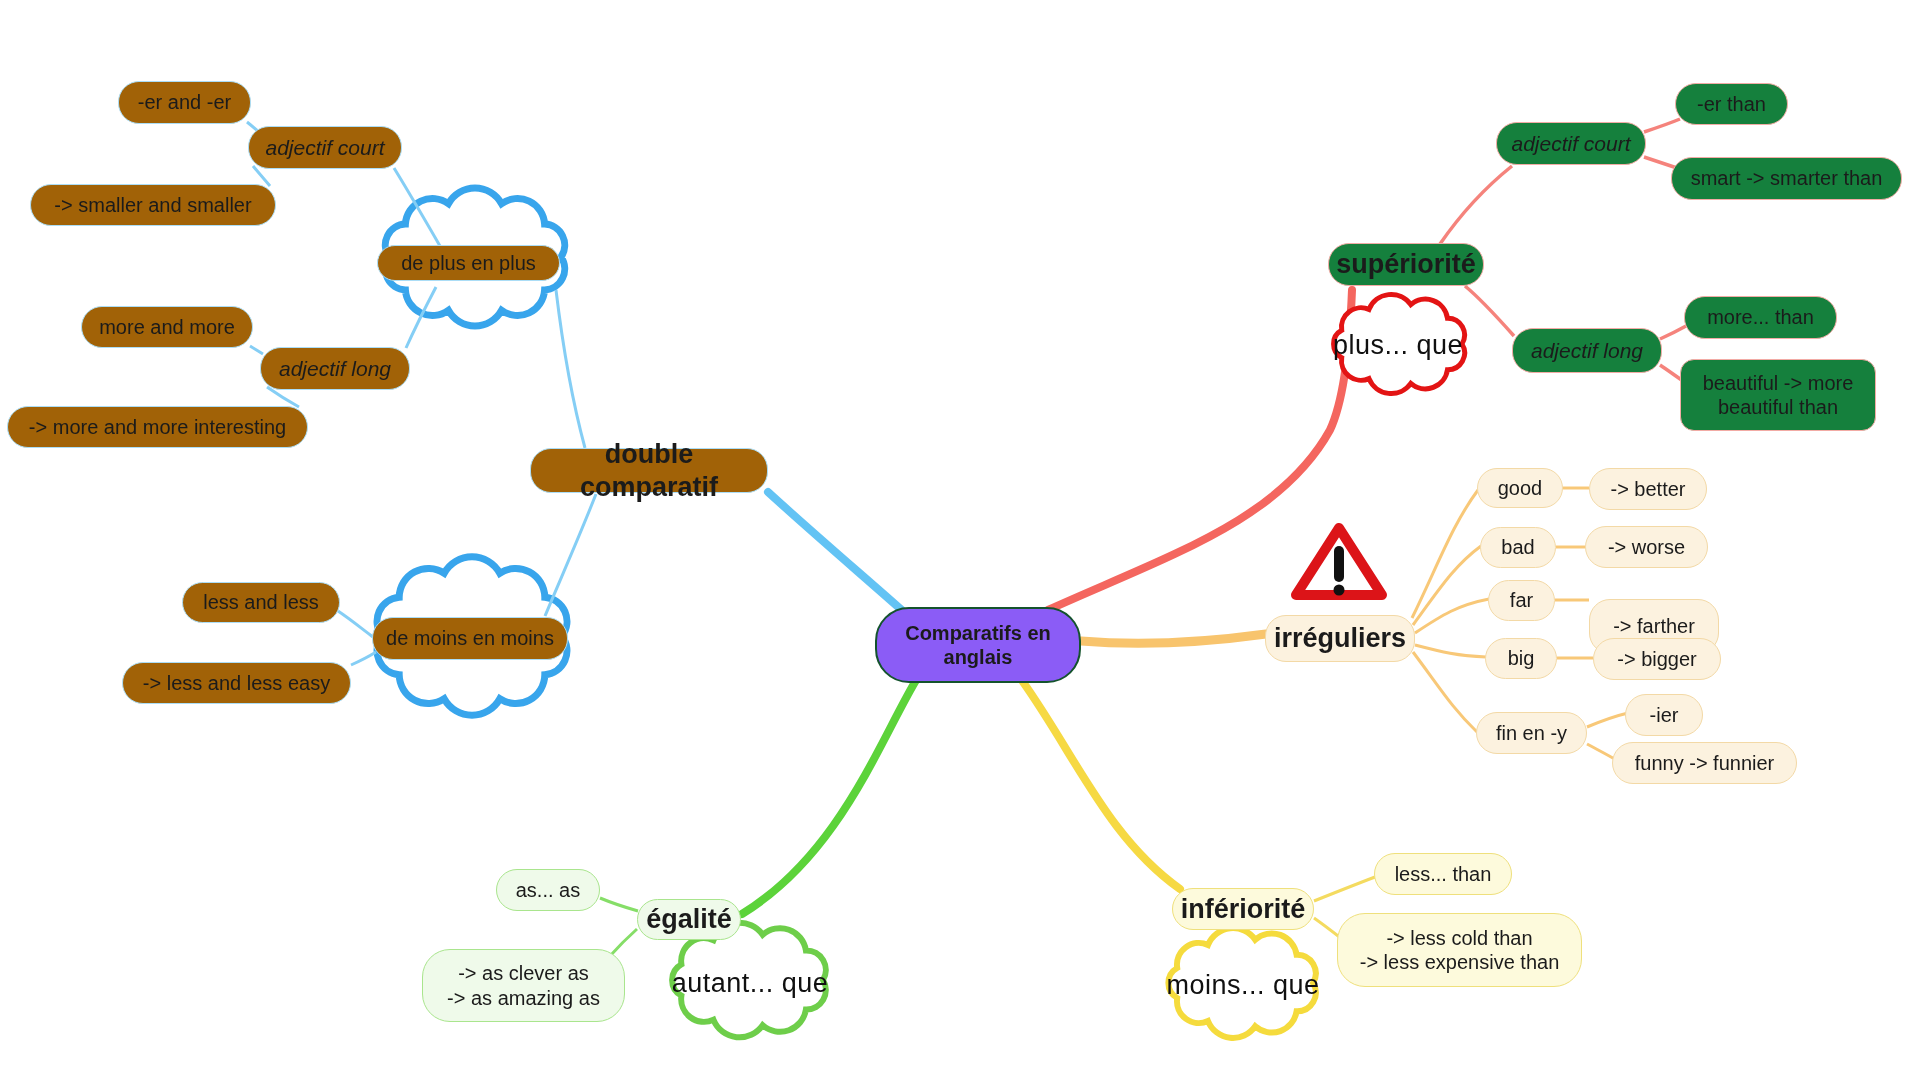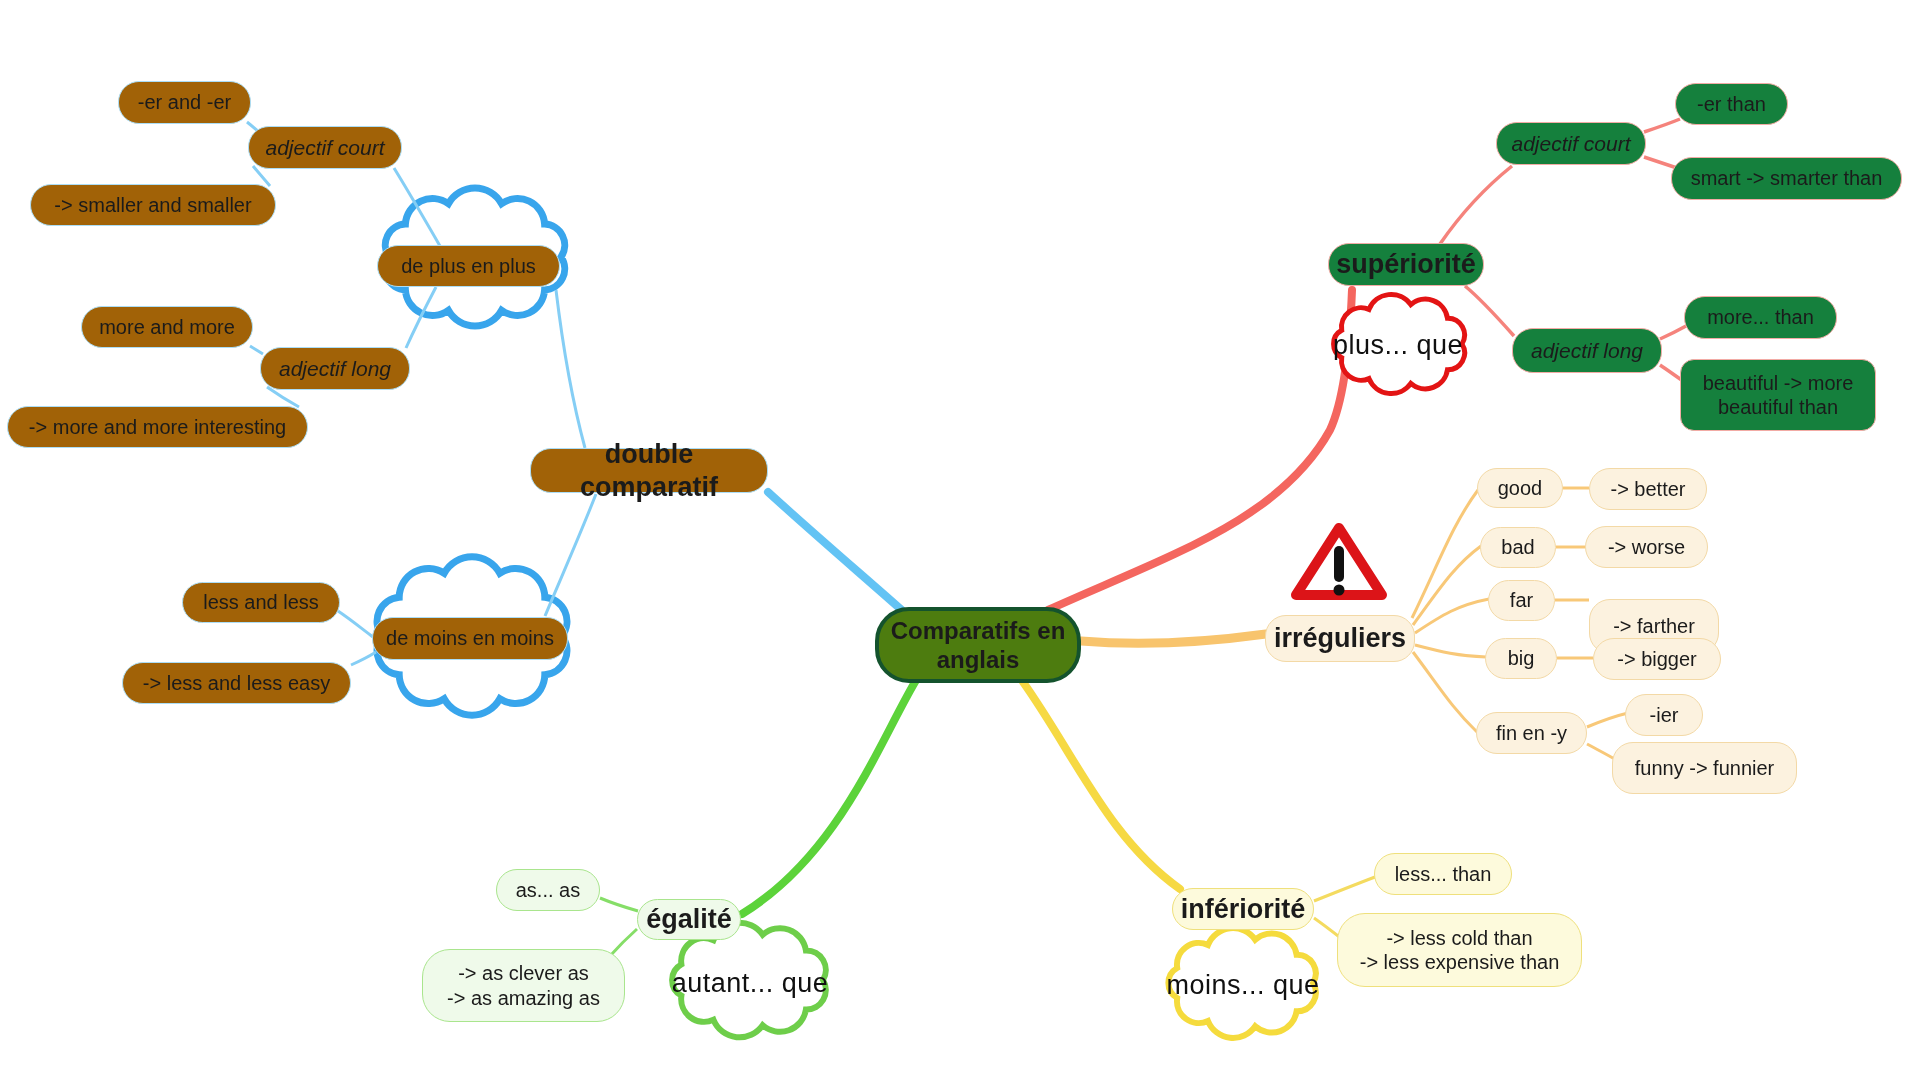--- a/index.html
+++ b/index.html
@@ -9,22 +9,22 @@
   .node{position:absolute;z-index:2;display:flex;align-items:center;justify-content:center;
     text-align:center;font-size:20px;color:#1b1b1b;border:1.6px solid;border-radius:21px;
     box-sizing:border-box;white-space:pre-line;line-height:1.22;padding:0 6px;}
   .topic{font-weight:bold;font-size:27px;}
   .it{font-style:italic;font-size:21px;}
   .b{background:#a16207;border-color:#ABDDF6;}
   .r{background:#15803d;border-color:#F2ABA5;}
   .o{background:#FCF2DF;border-color:#F3D9A6;}
   .y{background:#FDFADC;border-color:#EFE07C;}
   .g{background:#EFFAEA;border-color:#A9E58D;}
-  .center{background:#4d7c0f;border:4px solid #14532d;border-radius:34px;
-    font-weight:bold;font-size:24px;}
+  .center{background:#8b5cf6;border:2px solid #14532d;border-radius:34px;
+    font-weight:bold;font-size:20px;}
   .cloud-label{position:absolute;z-index:2;transform:translate(-50%,-50%);
     font-size:27px;color:#101010;white-space:nowrap;letter-spacing:0.5px;}
 </style>
 </head>
 <body>
 
 <div id="stage">
 
   <svg id="edges" width="1920" height="1080" viewBox="0 0 1920 1080">
 
@@ -80,21 +80,21 @@
       <path d="M 1339 528 L 1382 595 L 1296 595 Z" fill="#ffffff" stroke="#DC1418" stroke-width="10" stroke-linejoin="round"></path>
       <line x1="1339" y1="551" x2="1339" y2="577" stroke="#111111" stroke-width="10" stroke-linecap="round"></line>
       <circle cx="1339" cy="590" r="5.5" fill="#111111"></circle>
     </g>
   </svg>
 
   <div class="node center" style="left:875px;top:607px;width:206px;height:76px;">Comparatifs en
 anglais</div>
 
   <div class="node b topic" style="left:530px;top:448px;width:238px;height:45px;">double comparatif</div>
-  <div class="node b" style="left:377px;top:245px;width:183px;height:42px;">de plus en plus</div>
+  <div class="node b" style="left:377px;top:245px;width:183px;height:36px;">de plus en plus</div>
   <div class="node b it" style="left:248px;top:126px;width:154px;height:43px;">adjectif court</div>
   <div class="node b" style="left:118px;top:81px;width:133px;height:43px;">-er and -er</div>
   <div class="node b" style="left:30px;top:184px;width:246px;height:42px;">-&gt; smaller and smaller</div>
   <div class="node b it" style="left:260px;top:347px;width:150px;height:43px;">adjectif long</div>
   <div class="node b" style="left:81px;top:306px;width:172px;height:42px;">more and more</div>
   <div class="node b" style="left:7px;top:406px;width:301px;height:42px;">-&gt; more and more interesting</div>
   <div class="node b" style="left:372px;top:617px;width:196px;height:43px;">de moins en moins</div>
   <div class="node b" style="left:182px;top:582px;width:158px;height:41px;">less and less</div>
   <div class="node b" style="left:122px;top:662px;width:229px;height:42px;">-&gt; less and less easy</div>
 
@@ -111,21 +111,21 @@
   <div class="node o" style="left:1477px;top:468px;width:86px;height:40px;">good</div>
   <div class="node o" style="left:1589px;top:468px;width:118px;height:42px;">-&gt; better</div>
   <div class="node o" style="left:1480px;top:527px;width:76px;height:41px;">bad</div>
   <div class="node o" style="left:1585px;top:526px;width:123px;height:42px;">-&gt; worse</div>
   <div class="node o" style="left:1488px;top:580px;width:67px;height:41px;">far</div>
   <div class="node o" style="left:1589px;top:579px;width:130px;height:55px;margin-top:20px;">-&gt; farther</div>
   <div class="node o" style="left:1485px;top:638px;width:72px;height:41px;">big</div>
   <div class="node o" style="left:1593px;top:638px;width:128px;height:42px;">-&gt; bigger</div>
   <div class="node o" style="left:1476px;top:712px;width:111px;height:42px;">fin en -y</div>
   <div class="node o" style="left:1625px;top:694px;width:78px;height:42px;">-ier</div>
-  <div class="node o" style="left:1612px;top:742px;width:185px;height:52px;">funny -&gt; funnier</div>
+  <div class="node o" style="left:1612px;top:742px;width:185px;height:42px;">funny -&gt; funnier</div>
 
   <div class="node y topic" style="left:1172px;top:888px;width:142px;height:42px;">infériorité</div>
   <div class="cloud-label" style="left:1243px;top:985px;">moins... que</div>
   <div class="node y" style="left:1374px;top:853px;width:138px;height:42px;">less... than</div>
   <div class="node y" style="left:1337px;top:913px;width:245px;height:74px;border-radius:28px;">-&gt; less cold than
 -&gt; less expensive than</div>
 
   <div class="node g topic" style="left:637px;top:899px;width:104px;height:41px;">égalité</div>
   <div class="cloud-label" style="left:750px;top:983px;">autant... que</div>
   <div class="node g" style="left:496px;top:869px;width:104px;height:42px;">as... as</div>

